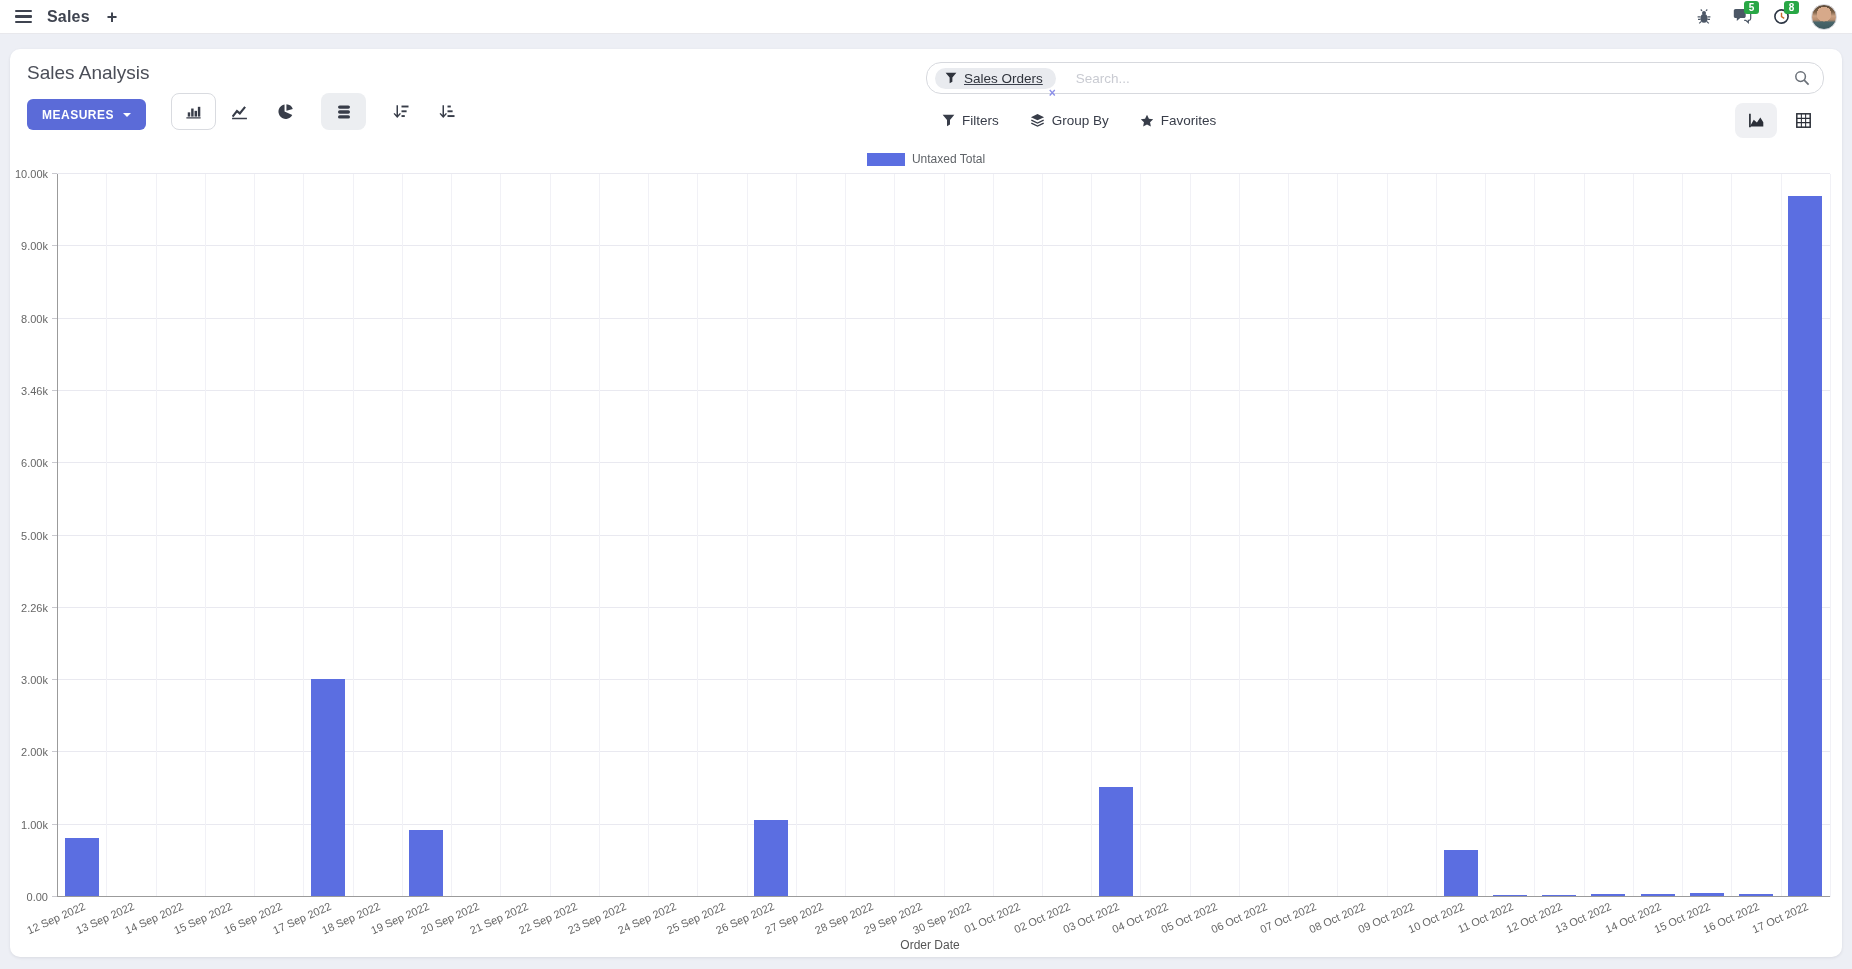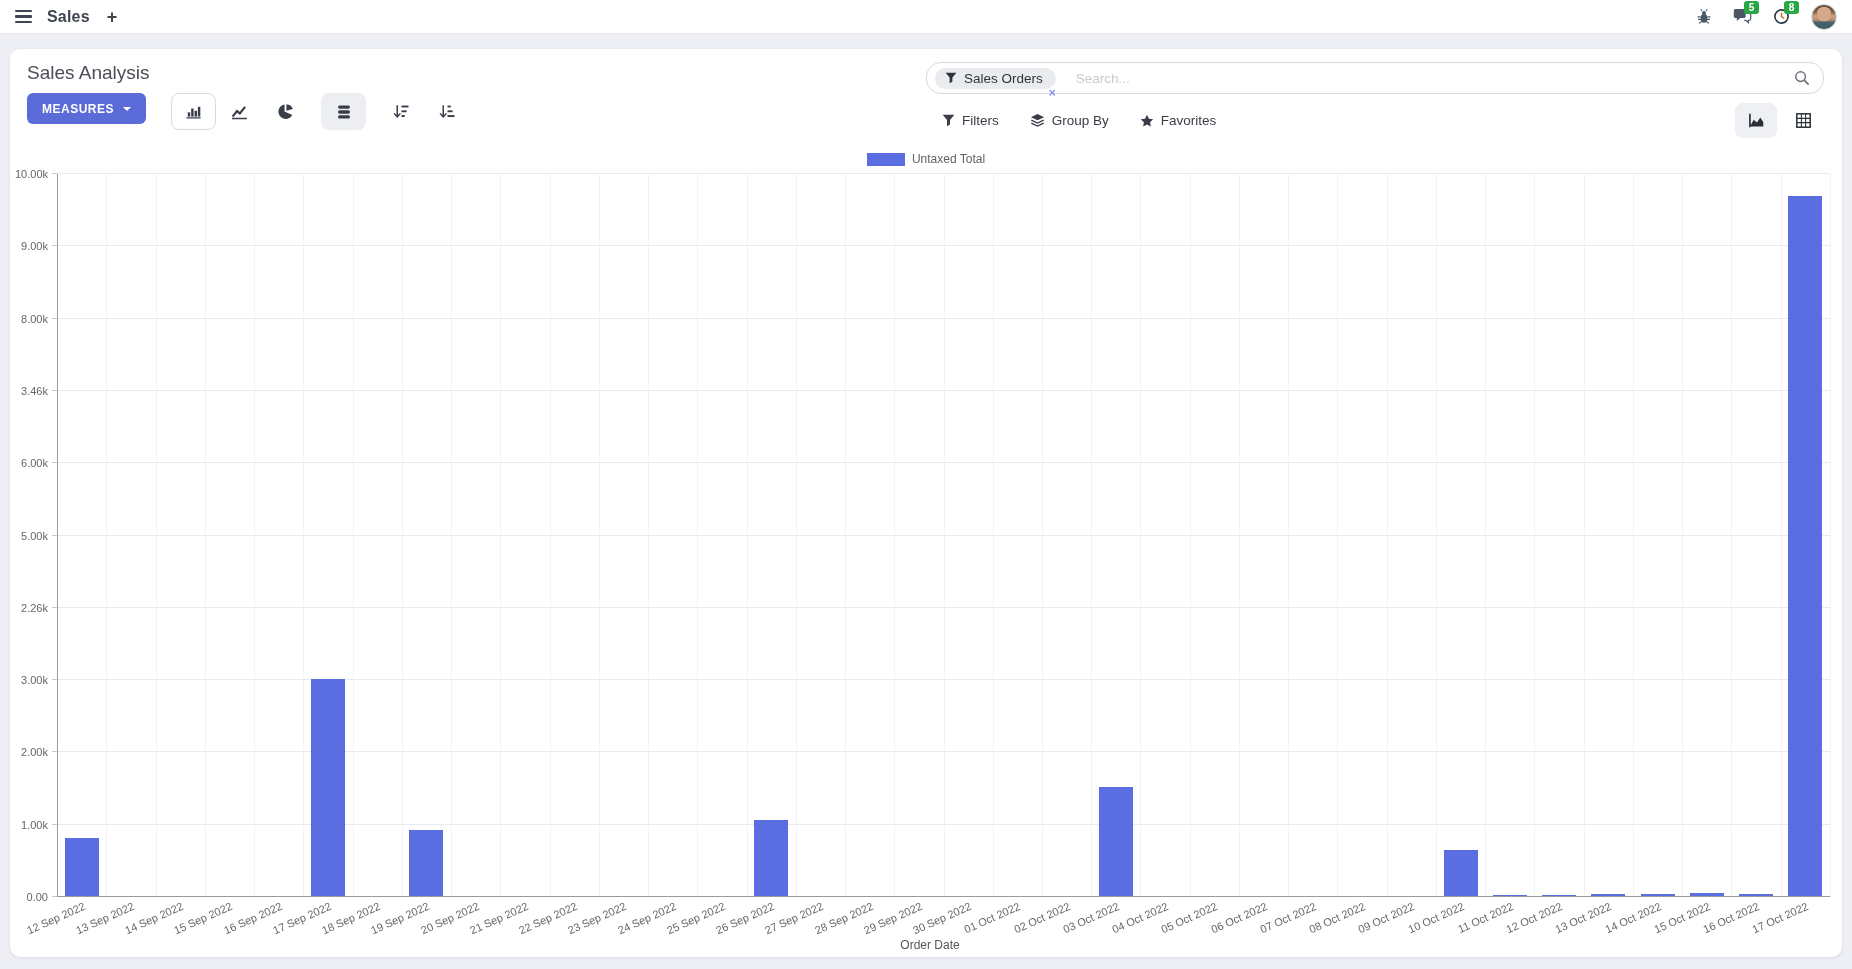--- a/index.html
+++ b/index.html
@@ -43,21 +43,21 @@
   .card {
     position:absolute; left:10px; right:10px; top:49px; bottom:12px;
     background:#fff; border-radius:10px; box-shadow:0 1px 3px rgba(40,40,60,.10);
     display:flex; flex-direction:column; overflow:hidden;
   }
 
   
   .control-panel { display:flex; justify-content:space-between; padding:8px 18px 2px 17px; }
   .cp-left { display:flex; flex-direction:column; }
   .page-title { font-size:19px; font-weight:500; color:#4b4e58; margin:5px 0 9px; }
-  .cp-row { display:flex; align-items:flex-start; }
+  .cp-row { display:flex; align-items:flex-end; }
   .btn-measures {
     height:31px; padding:0 15px; background:#5b6bd8; color:#fff; border:none;
     border-radius:6px; font-size:12px; font-weight:700; letter-spacing:.5px;
     display:flex; align-items:center; gap:9px; cursor:pointer;
     font-family:"Liberation Sans", sans-serif;
   }
   .caret-down { width:0; height:0; border-left:4px solid transparent; border-right:4px solid transparent; border-top:4.5px solid #fff; }
   .chart-type { display:flex; align-items:center; margin-left:25px; gap:1px; }
   .icon-btn {
     width:45px; height:37px; display:flex; align-items:center; justify-content:center;
@@ -66,21 +66,21 @@
   }
   .icon-btn.boxed   { background:#fff; border-color:#d9dbe0; }
   .icon-btn.greybox { background:#eceef1; }
   .gap-l { margin-left:12px; }
 
   .cp-right { width:898px; display:flex; flex-direction:column; }
   .search-bar {
     height:32px; margin-top:5px; border:1px solid #d7d9de; border-radius:15px;
     display:flex; align-items:center; padding:0 13px 0 8px; background:#fff;
   }
-  .facet-wrap { position:relative; }
+  .facet-wrap { position:relative;text-decoration:underline; }
   .facet {
     display:flex; align-items:center; gap:7px; background:#e9ebef;
     border-radius:12px; padding:3px 13px 3px 10px; font-size:13.5px; color:#2f333c; cursor:pointer;
     white-space:nowrap;
   }
   .facet-x {
     position:absolute; right:0px; top:100%; margin-top:-2px;
     color:#8b8fe8; font-size:12px; font-weight:700; line-height:1; cursor:pointer;
   }
   .search-input {

